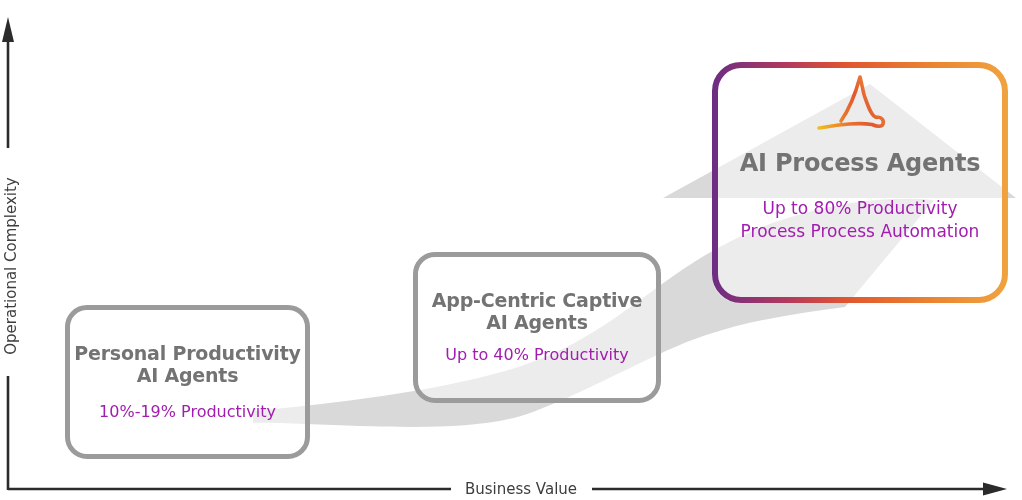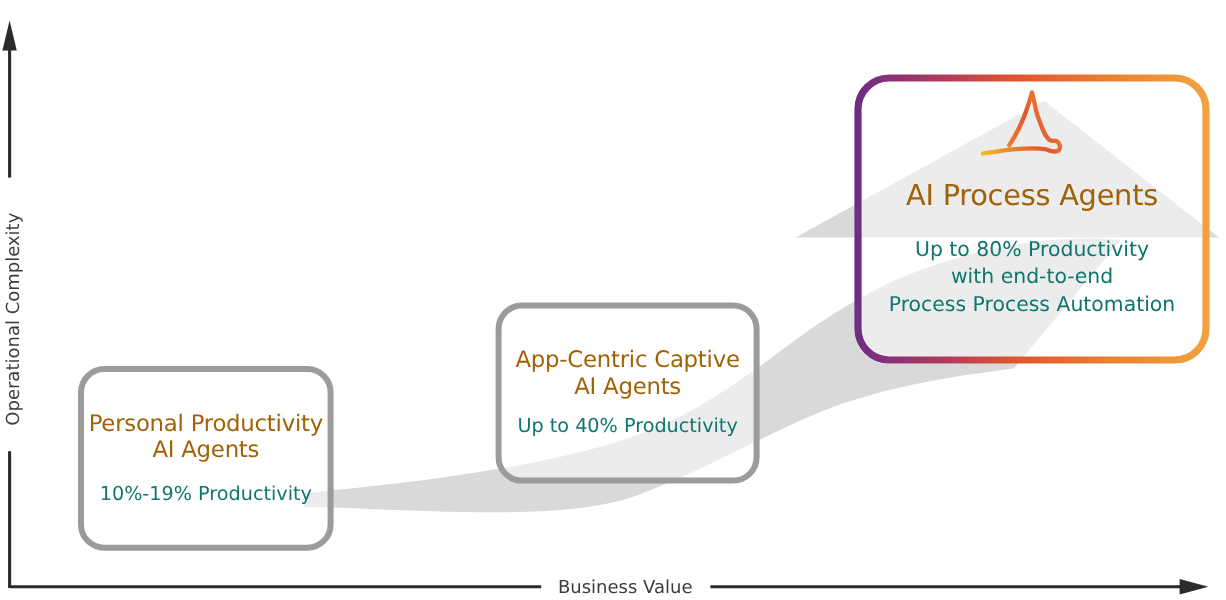--- a/index.html
+++ b/index.html
@@ -20,35 +20,35 @@
   .stage-box{
     position:absolute;z-index:1;
     background:rgba(255,255,255,0.5);
     border:5px solid #9b9b9b;
     border-radius:22px;
     box-sizing:border-box;
     display:flex;flex-direction:column;
     align-items:center;justify-content:center;
     text-align:center;
   }
-  #box-personal{left:65px;top:305px;width:213px;height:154px;}
-  #box-app-centric{left:413px;top:252px;width:220px;height:151px;}
+  #box-personal{left:65px;top:305px;width:245px;height:154px;}
+  #box-app-centric{left:413px;top:252px;width:248px;height:151px;}
   #box-ai-process{
     left:712px;top:62px;width:296px;height:241px;
     border:none;border-radius:27px;
     justify-content:flex-start;
     padding-top:8px;
   }
   .stage-title{
-    font-weight:normal;color:#a16207;
+    font-weight:bold;color:#737373;
     font-size:19px;line-height:1.16;
     letter-spacing:-0.2px;
   }
   .stage-subtitle{
-    color:#0f766e;font-size:16px;line-height:1.3;text-align:center;
+    color:#a21caf;font-size:16px;line-height:1.3;text-align:center;
   }
   #box-personal .stage-subtitle{margin-top:16px;}
   #box-app-centric .stage-subtitle{margin-top:12px;}
   #box-ai-process .stage-title{font-size:24px;margin-top:13px;line-height:1.2;}
   #box-ai-process .stage-subtitle{font-size:17px;line-height:1.35;margin-top:19px;}
 
   .axis-label{
     position:absolute;z-index:1;
     color:#3d3d3d;font-size:15px;white-space:nowrap;
   }
@@ -127,21 +127,20 @@
                  C 61 56.5 65.5 57.5 67 54
                  C 68.3 50.8 65.5 46.5 61.5 47.3
                  C 56 48.4 52 36 48.5 26
                  C 47 21 45.6 13 44 7
                  C 40.5 20 34 38 25 51" fill="none" stroke="url(#logoGrad)" stroke-width="3.6" stroke-linecap="round" stroke-linejoin="round"></path>
       </svg>
     </div>
     <div class="stage-title">AI Process Agents</div>
     <div class="stage-subtitle">
       <div>Up to 80% Productivity</div>
-      <div>with end-to-end</div>
       <div>Process Process Automation</div>
     </div>
   </div>
 
   <svg id="border-layer" viewBox="0 0 1022 500">
     <defs>
       <linearGradient id="borderGrad" gradientUnits="userSpaceOnUse" x1="712" y1="180" x2="1008" y2="180">
         <stop offset="0" stop-color="#6b2d84"></stop>
         <stop offset="0.25" stop-color="#b13a5e"></stop>
         <stop offset="0.45" stop-color="#e05530"></stop>

